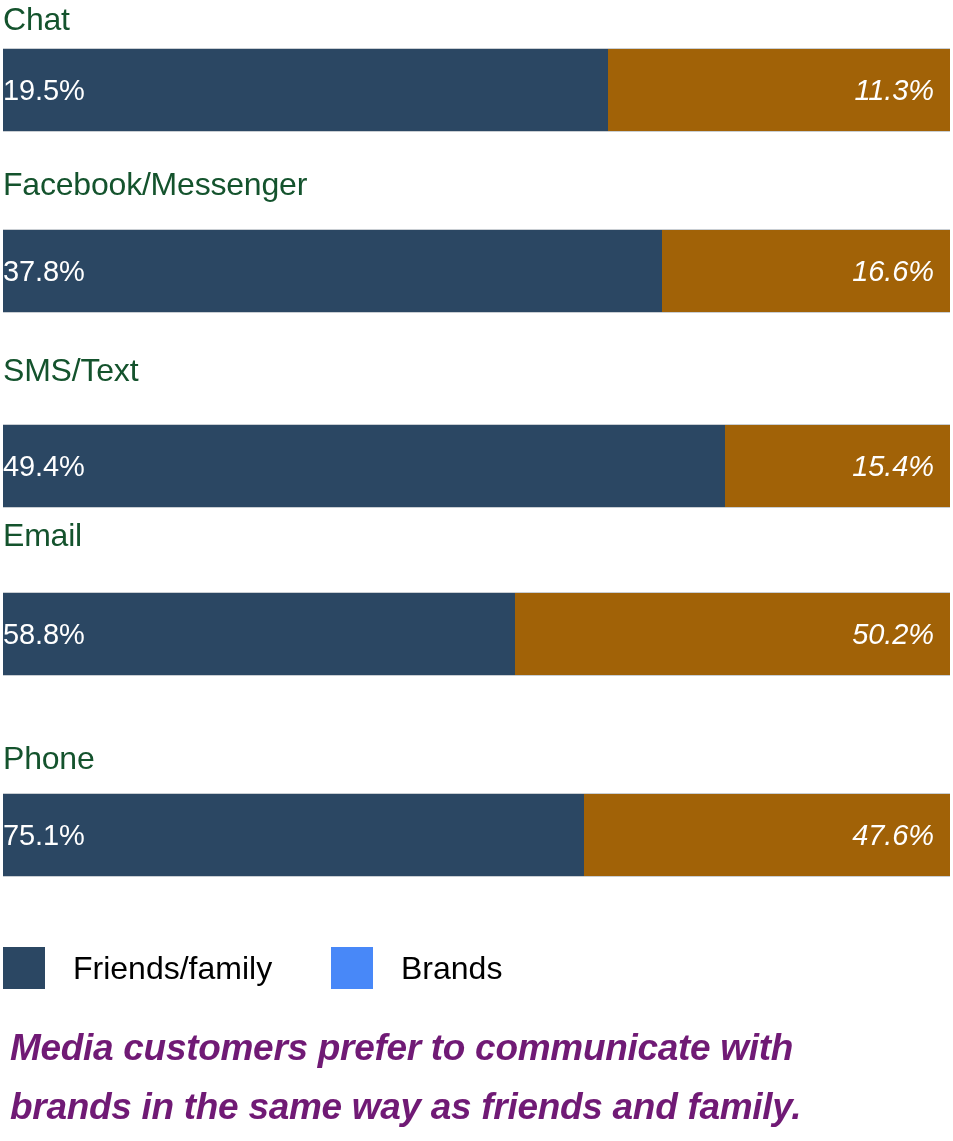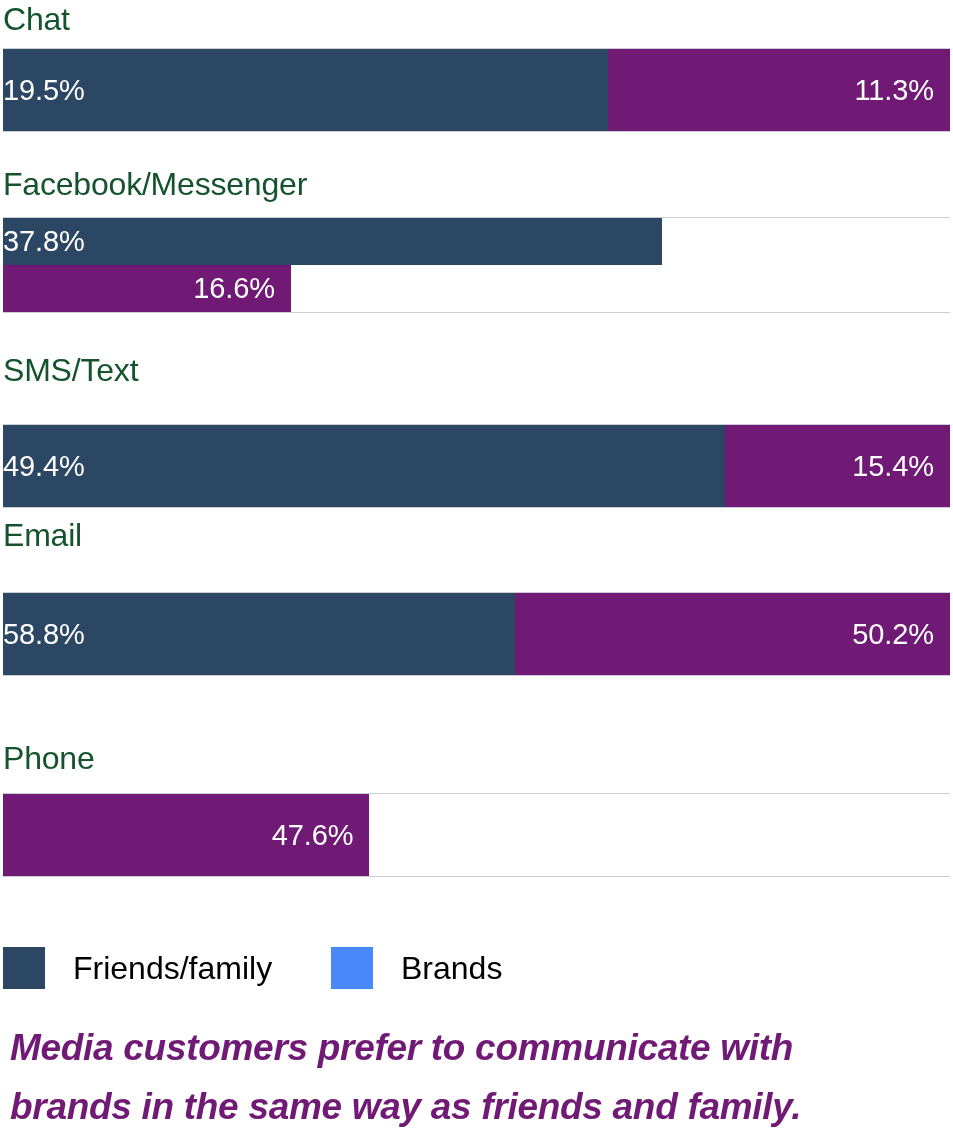--- a/index.html
+++ b/index.html
@@ -58,22 +58,23 @@
     height: 100%;
     box-sizing: border-box;
   }
 
   .seg-dark {
     background: #2b4763;
     justify-content: flex-start;
   }
 
   .seg-light {
-    background: #701a75;
+    background: #a16207;
     justify-content: flex-end;
+    font-style: italic;
   }
 
   .seg-value {
     font-size: 29px;
     line-height: 29px;
     color: #ffffff;
     letter-spacing: -0.1px;
     white-space: nowrap;
   }
 
@@ -138,21 +139,21 @@
           <div class="seg seg-dark" style="width: 63.9%;">
             <span class="seg-value">19.5%</span>
           </div>
           <div class="seg seg-light" style="width: 36.1%;">
             <span class="seg-value">11.3%</span>
           </div>
         </div>
       </div>
       <div class="bar-group" style="top: 0px;">
         <div class="cat-label" style="top: 165px;">Facebook/Messenger</div>
-        <div class="bar-track" style="top: 218px; height: 94px; flex-direction: column;">
+        <div class="bar-track" style="top: 230px; height: 82px;">
           <div class="seg seg-dark" style="width: 69.6%;">
             <span class="seg-value">37.8%</span>
           </div>
           <div class="seg seg-light" style="width: 30.4%;">
             <span class="seg-value">16.6%</span>
           </div>
         </div>
       </div>
       <div class="bar-group" style="top: 0px;">
         <div class="cat-label" style="top: 351px;">SMS/Text</div>
@@ -172,20 +173,23 @@
             <span class="seg-value">58.8%</span>
           </div>
           <div class="seg seg-light" style="width: 45.9%;">
             <span class="seg-value">50.2%</span>
           </div>
         </div>
       </div>
       <div class="bar-group" style="top: 0px;">
         <div class="cat-label" style="top: 739px;">Phone</div>
         <div class="bar-track" style="top: 794px; height: 82px;">
+          <div class="seg seg-dark" style="width: 61.3%;">
+            <span class="seg-value">75.1%</span>
+          </div>
           <div class="seg seg-light" style="width: 38.7%;">
             <span class="seg-value">47.6%</span>
           </div>
         </div>
       </div>
     </div>
 
   <div id="legend">
     <div class="legend-item" id="legend-friends">
       <span class="legend-swatch dark"></span>

